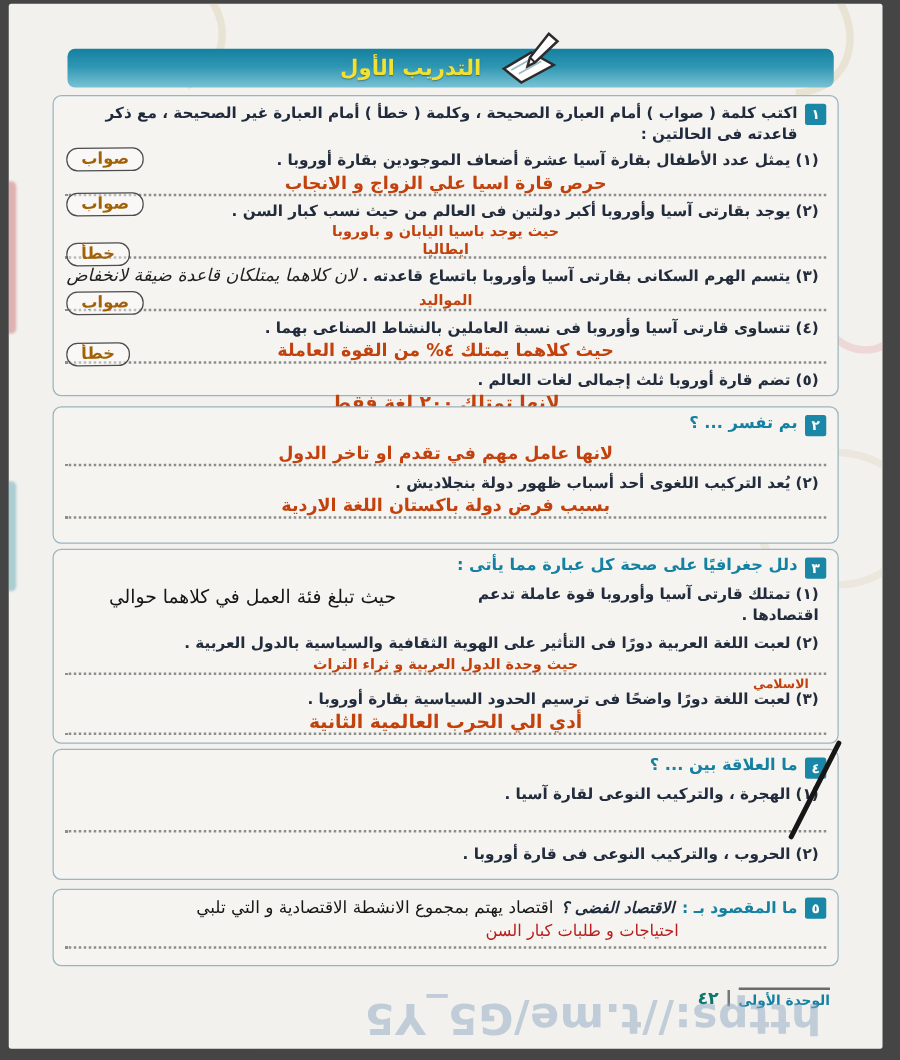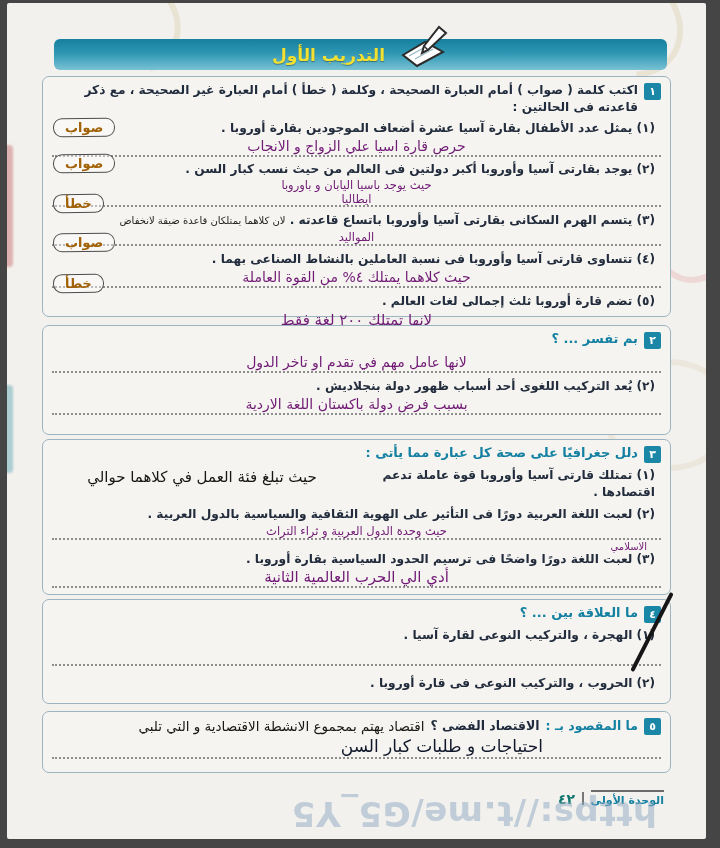--- a/index.html
+++ b/index.html
@@ -34,46 +34,46 @@
   .q-header{display:flex;align-items:flex-start;gap:6px;margin-bottom:4px;}
   .qnum{
     flex:0 0 auto;width:17px;height:17px;background:#1b87a7;color:#fff;
     font-size:11px;font-weight:bold;display:flex;align-items:center;justify-content:center;
     border-radius:2px;margin-top:1px;
   }
   .qtitle-navy{color:#1f2a3c;font-weight:bold;font-size:12.2px;line-height:1.4;}
   .qtitle-teal{color:#1581a2;font-weight:bold;font-size:13px;line-height:1.3;}
   .prow{color:#222c3c;font-weight:bold;font-size:12.2px;line-height:1.4;padding-right:6px;margin-top:2px;}
   .inum{margin-left:4px;}
-  .hand{color:#701a75;font-weight:400;}
+  .hand{color:#c2410c;font-weight:700;}
   .h14{font-size:14px;} .h12{font-size:11.5px;} .h15{font-size:15px;}
   .ansrow{text-align:center;line-height:17px;height:18px;overflow:visible;}
   .dots{border-bottom:2.4px dotted #8d8d8d;}
-  .small-inline{font-size:10px;font-weight:500;color:#222;}
+  .small-inline{font-size:14px;font-weight:500;color:#222;font-style:italic;}
   
   .stamp{
     position:absolute;left:10px;border:1.7px solid #4c4c4c;border-radius:9px;
     padding:0 11px;font-size:13px;font-weight:bold;color:#a16207;line-height:17px;
     background:rgba(255,255,255,.4);transform:rotate(-.5deg);
   }
   
   .split{display:flex;gap:6px;align-items:flex-start;margin-top:2px;}
   .split .ptxt{flex:1 1 auto;}
   .split .htxt{flex:0 0 300px;font-size:15px;color:#161616;text-align:center;line-height:1.35;}
   
   .slash{
     position:absolute;top:-12px;right:16px;width:4px;height:88px;background:#161616;
     border-radius:3px;transform:rotate(27deg);transform-origin:50% 50%;
   }
   
   .q5row{display:flex;align-items:flex-start;gap:6px;}
   .q5prefix{color:#1581a2;font-weight:bold;font-size:12.5px;line-height:1.45;white-space:nowrap;}
-  .q5term{color:#1f2a3c;font-weight:bold;font-size:12.5px;line-height:1.45;white-space:nowrap;}
+  .q5term{color:#1f2a3c;font-weight:bold;font-size:12.5px;line-height:1.45;white-space:nowrap;font-style:italic;}
   .q5hand{font-size:13.5px;color:#161616;line-height:1.45;}
-  .q5line2{direction:rtl;text-align:right;padding-right:118px;font-size:17px;color:#0f172a;height:20px;line-height:18px;}
+  .q5line2{direction:rtl;text-align:right;padding-right:118px;font-size:13px;color:#b91c1c;height:20px;line-height:18px;}
   
   .footer{position:absolute;top:787px;right:42px;display:flex;direction:rtl;align-items:center;gap:7px;}
   .unit{color:#1581a2;font-weight:bold;font-size:11px;border-top:2px solid #6b6b6b;padding-top:2px;}
   .fdiv{width:1.5px;height:13px;background:#777;}
   .pnum{color:#0f766e;font-weight:bold;font-size:14px;}
   
   .wm{
     position:absolute;top:791px;left:170px;width:480px;
     transform:rotate(180deg);
     font-size:34px;font-weight:bold;color:#8fa9c4;opacity:.5;letter-spacing:.5px;

